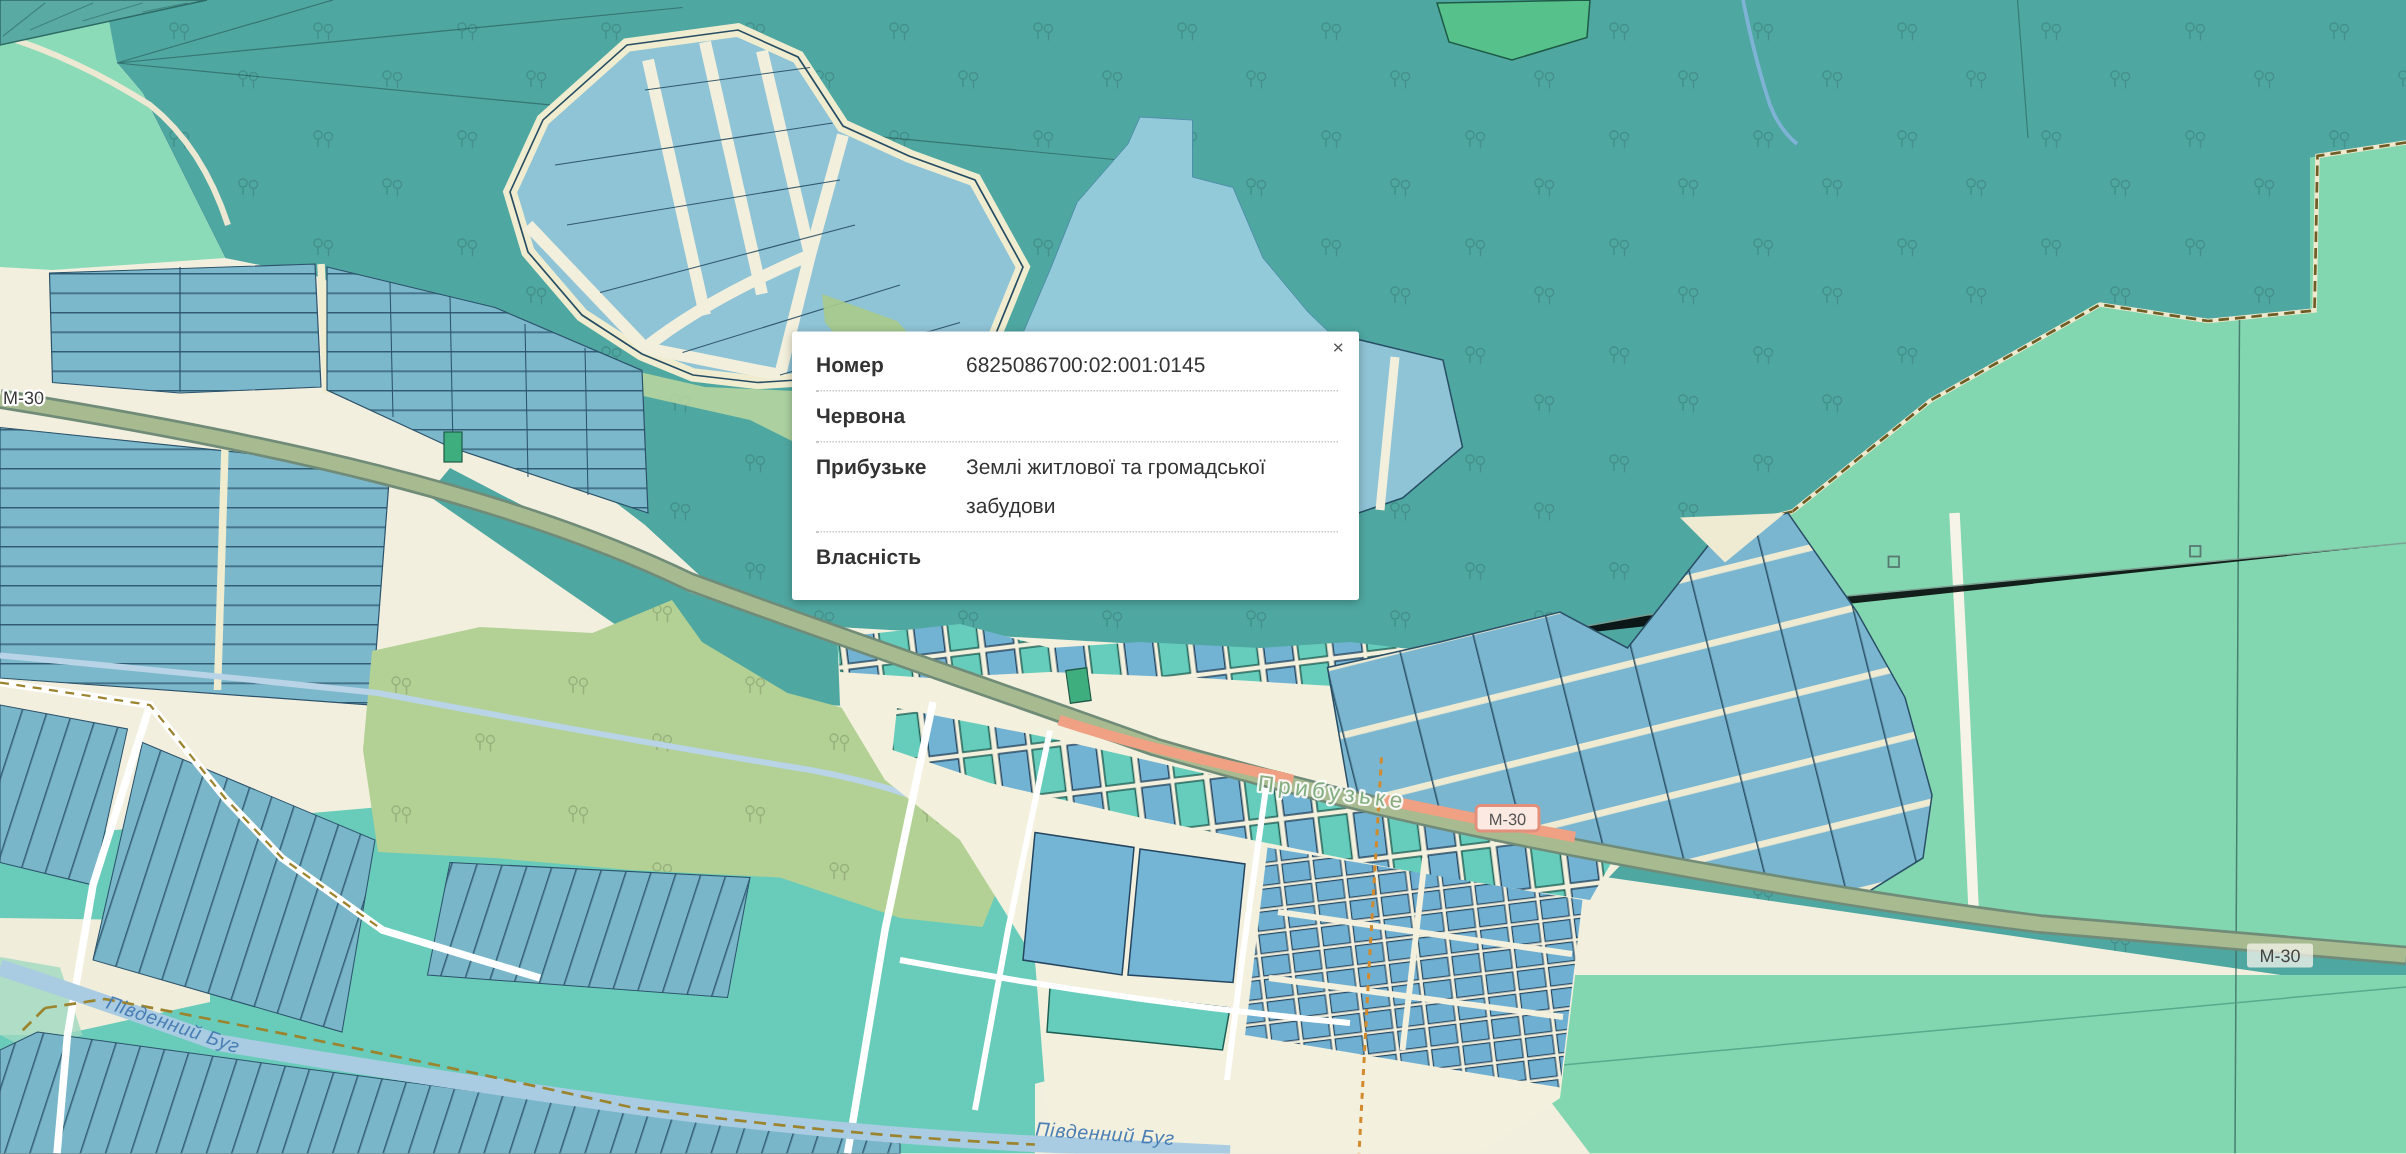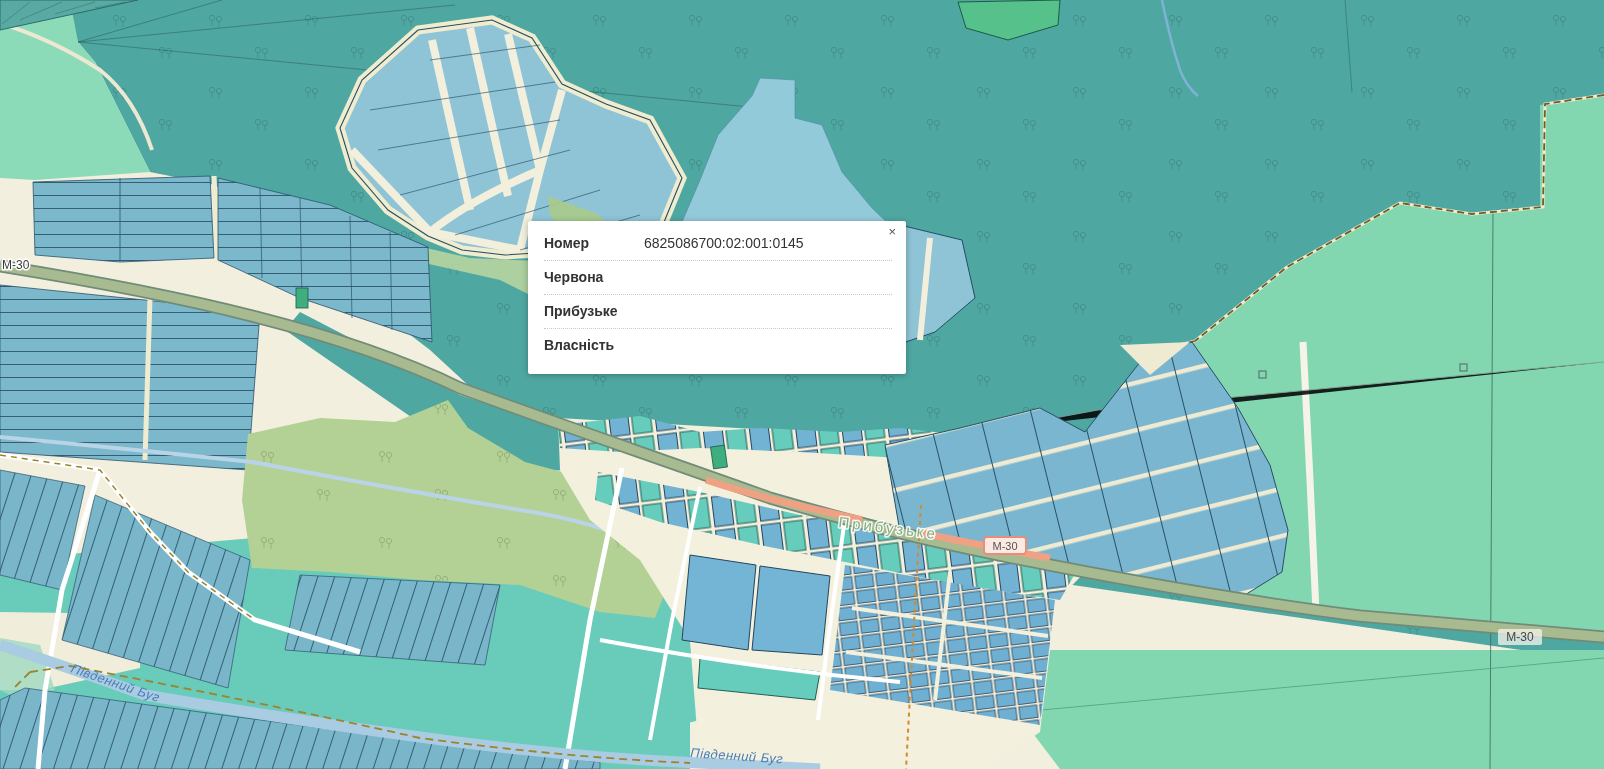--- a/index.html
+++ b/index.html
@@ -251,18 +251,19 @@
     <span class="pclose">×</span>
     <div class="prow">
       <span class="plabel">Номер</span>
       <span class="pvalue">6825086700:02:001:0145</span>
     </div>
     <div class="prow">
       <span class="plabel">Червона</span>
     </div>
     <div class="prow">
       <span class="plabel">Прибузьке</span>
+      <span class="pvalue">Землі житлової та громадської забудови</span>
     </div>
     <div class="prow">
       <span class="plabel">Власність</span>
     </div>
   </div>
 </div>
 
 </body></html>

